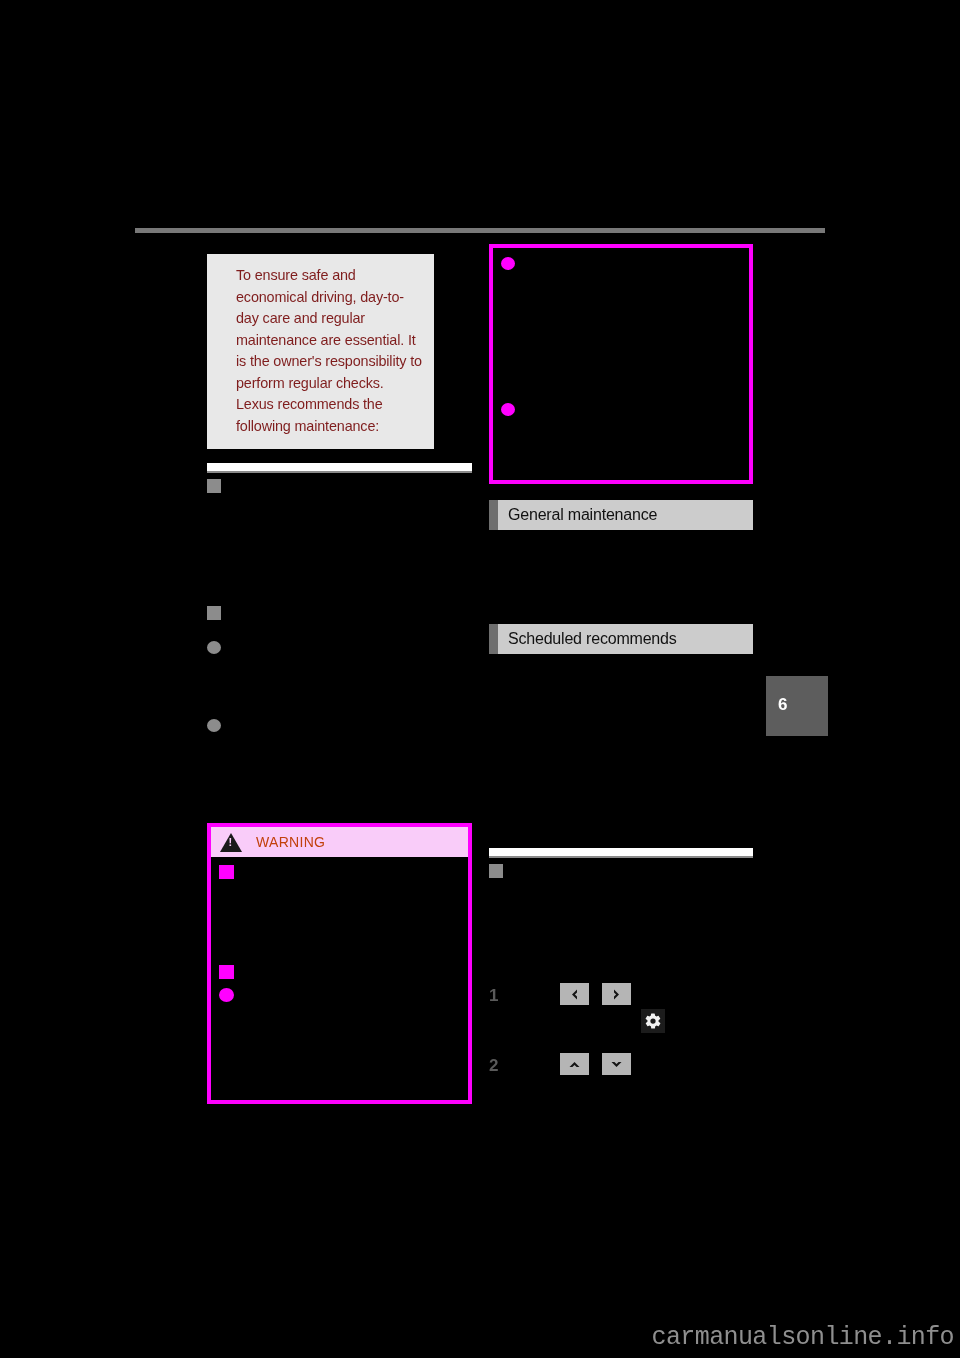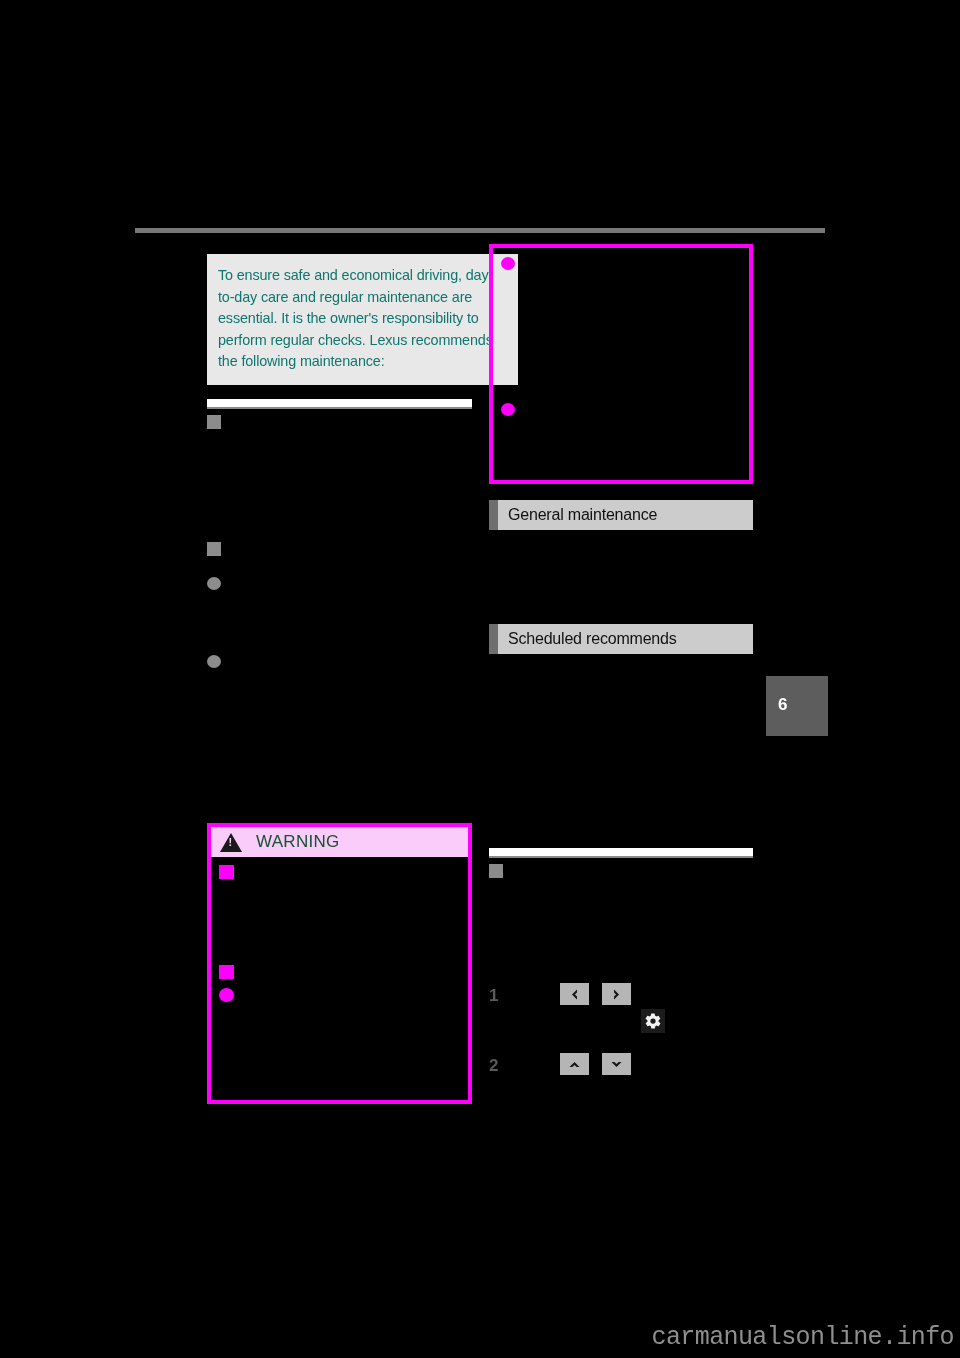--- a/index.html
+++ b/index.html
@@ -58,26 +58,26 @@
     padding: 7px 11px 9px 11px;
     box-sizing: border-box;
     width: 265px;
     height: 33px;
     line-height: 19px;
   }
 
   
   .intro-panel {
     background: #e8e8e8;
-    color: #0f766e;
+    color: #7f1d1d;
     font-size: 14.4px;
     line-height: 21.5px;
-    padding: 11px 11px 12px 11px;
-    box-sizing: border-box;
-    width: 311px;
+    padding: 11px 11px 12px 29px;
+    box-sizing: border-box;
+    width: 227px;
     margin-top: 10px;
     letter-spacing: -0.15px;
   }
 
   
   .hidden-text {
     color: #000000;
     font-size: 13.5px;
     line-height: 18px;
   }
@@ -209,22 +209,22 @@
     position: absolute;
     left: -2.5px;
     top: 4px;
     color: #f9ccf9;
     font-size: 11px;
     font-weight: bold;
     line-height: 11px;
     font-family: "Liberation Sans", sans-serif;
   }
   .warn-title {
-    font-size: 17px;
-    color: #14532d;
+    font-size: 14px;
+    color: #c2410c;
     margin-left: 14px;
     letter-spacing: 0.3px;
   }
   .warn-body {
     padding: 7px 8px 8px 8px;
     position: relative;
     height: 243px;
     box-sizing: border-box;
   }
   .m-sq {

